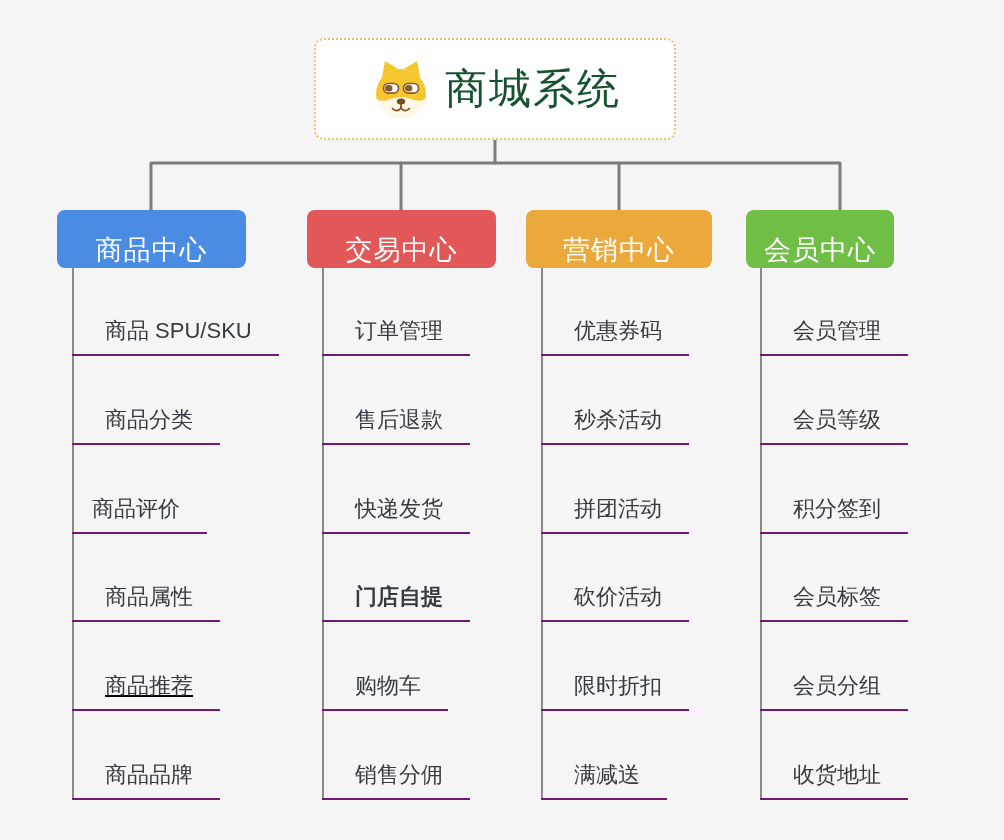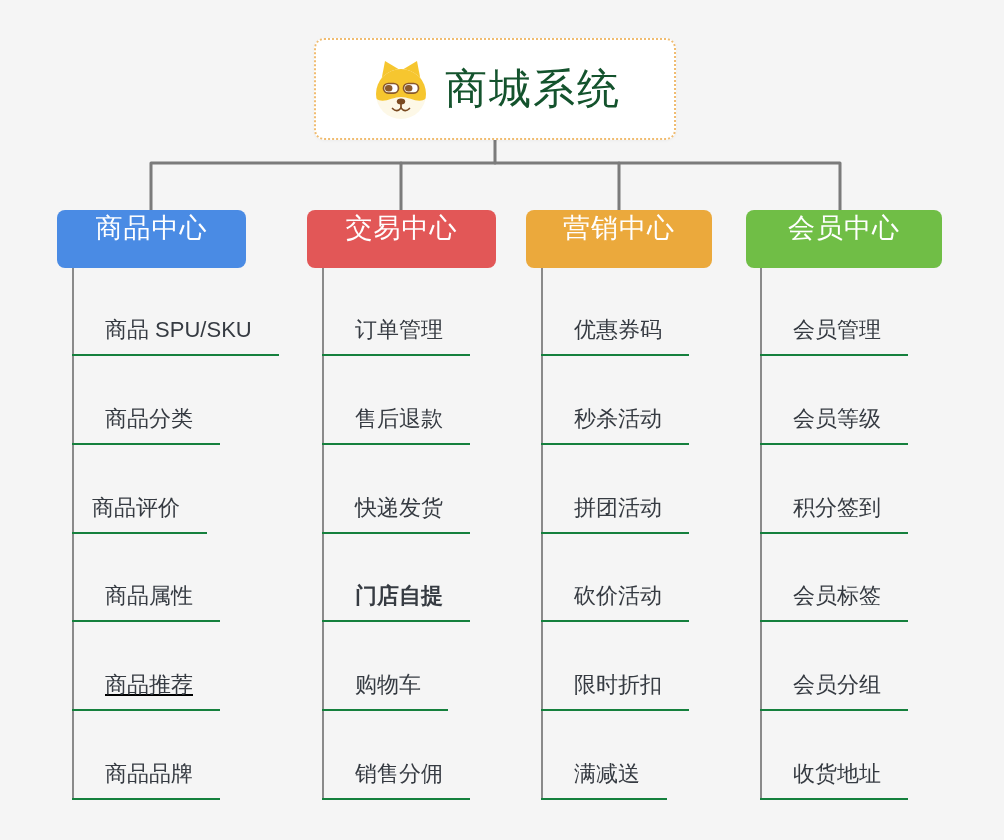--- a/index.html
+++ b/index.html
@@ -35,35 +35,35 @@
     color:#14532d;
     font-weight:500;
     white-space:nowrap;
   }
   .dog-icon{width:64px;height:64px;flex:0 0 auto;display:block;}
   
   .branch-header{
     position:absolute;
     top:210px;height:58px;
     border-radius:8px;
-    display:flex;align-items:flex-start;justify-content:center;
+    display:flex;align-items:flex-end;justify-content:center;
     color:#ffffff;
     font-size:27px;
     letter-spacing:1px;
     white-space:nowrap;
     box-sizing:border-box;
   }
   
   .leaf{
     position:absolute;
     height:30px;
     padding:0 27px 8px 33px;
-    border-bottom:2px solid #15803d;
+    border-bottom:2px solid #701a75;
     box-sizing:content-box;
-    display:flex;align-items:flex-start;
+    display:flex;align-items:center;
     white-space:nowrap;
   }
   .leaf-label{
     font-size:22px;
     line-height:28px;
     color:#363b42;
   }
 </style>
 </head>
 <body>
@@ -166,21 +166,21 @@
     </div>
       <div class="leaf" style="left: 541px; top: 582px;">
       <span class="leaf-label">砍价活动</span>
     </div>
       <div class="leaf" style="left: 541px; top: 671px;">
       <span class="leaf-label">限时折扣</span>
     </div>
       <div class="leaf" style="left: 541px; top: 760px;">
       <span class="leaf-label">满减送</span>
     </div>
-      <div class="branch-header" style="left: 746px; width: 196px; background: rgb(112, 190, 70);">
+      <div class="branch-header" style="left: 746px; width: 148px; background: rgb(112, 190, 70);">
       <span>会员中心</span>
     </div>
       <div class="leaf" style="left: 760px; top: 316px;">
       <span class="leaf-label">会员管理</span>
     </div>
       <div class="leaf" style="left: 760px; top: 405px;">
       <span class="leaf-label">会员等级</span>
     </div>
       <div class="leaf" style="left: 760px; top: 494px;">
       <span class="leaf-label">积分签到</span>

